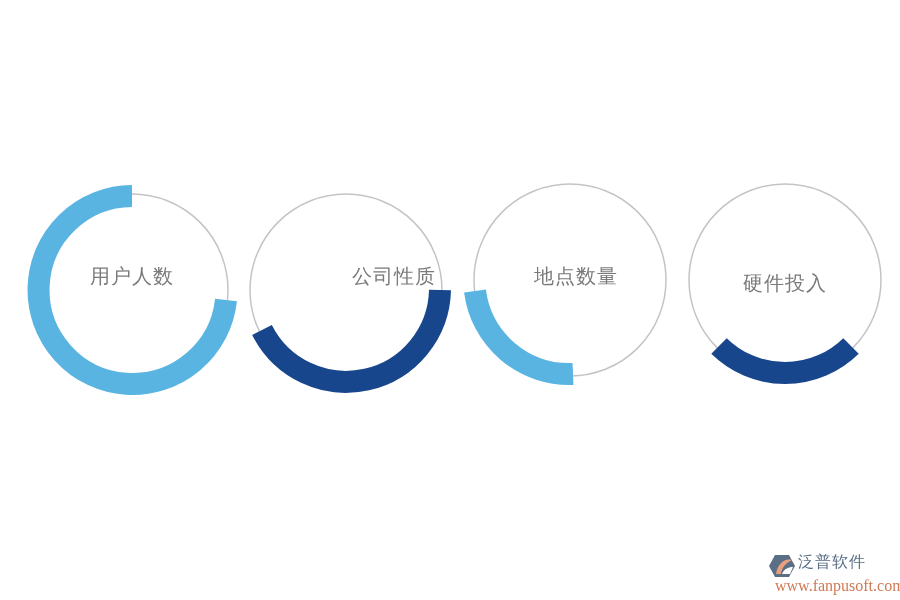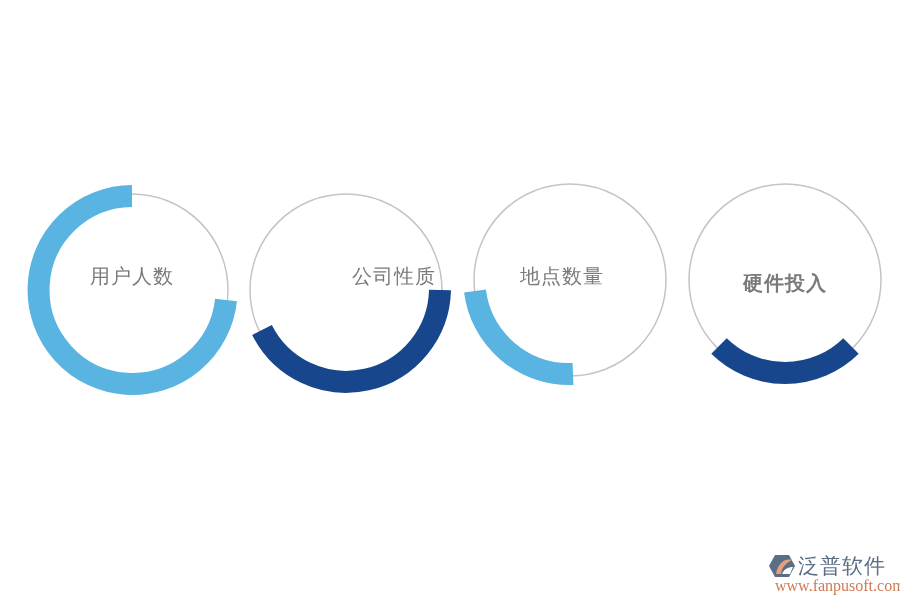--- a/index.html
+++ b/index.html
@@ -1,20 +1,20 @@
 <!DOCTYPE html>
 <html><head>
 <meta charset="utf-8">
 <style>
   html, body { margin:0; padding:0; background:#ffffff; }
   body { width:900px; height:600px; position:relative; overflow:hidden; font-family:"DejaVu Sans", "Liberation Sans", sans-serif; }
   .stage { position:absolute; left:0; top:0; width:900px; height:600px; }
   .label { position:absolute; font-size:20px; color:#7a7a7a; white-space:nowrap; transform:translate(-50%,-50%); letter-spacing:1px; }
   .logo { position:absolute; left:768px; top:552px; width:125px; height:40px; }
-  .logo-name { position:absolute; left:30px; top:0px; font-size:21px; color:#5a6f86; letter-spacing:1px; }
+  .logo-name { position:absolute; left:30px; top:0px; font-size:16px; color:#5a6f86; letter-spacing:1px; }
   .logo-url { position:absolute; left:7px; top:25px; font-family:Liberation Serif, serif; font-size:16px; color:#d07a55; }
   .logo-icon { position:absolute; left:0; top:2px; width:28px; height:24px; }
 </style>
 </head>
 <body>
 
 <svg class="stage" width="900" height="600" viewBox="0 0 900 600" xmlns="http://www.w3.org/2000/svg">
 
   <g>
     <circle cx="132" cy="290" r="96" fill="none" stroke="#c4c4c4" stroke-width="1.5"></circle>
@@ -32,22 +32,22 @@
   </g>
 
   <g>
     <circle cx="785" cy="280" r="96" fill="none" stroke="#c4c4c4" stroke-width="1.5"></circle>
     <path fill="none" stroke="#17468c" stroke-width="22" d="M 851 346 A 94 94 0 0 1 719 346" stroke-linecap="butt"></path>
   </g>
 </svg>
 
 <div class="label" style="left:132px; top:276px;">用户人数</div>
 <div class="label" style="left:346px; top:276px;margin-left:48px;">公司性质</div>
-<div class="label" style="left:562px; top:276px;">地点数量</div>
-<div class="label" style="left:785px; top:283px;font-weight:bold;">硬件投入</div>
+<div class="label" style="left:576px; top:276px;">地点数量</div>
+<div class="label" style="left:785px; top:283px;">硬件投入</div>
 
 <div class="logo">
   <svg class="logo-icon" viewBox="0 0 28 24">
     <polygon points="7,1 21,1 27,12 21,23 7,23 1,12" fill="#5a6f86"></polygon>
     <path d="M8 20 C 10 8, 18 4, 24 6 C 18 9, 14 13, 13 20 Z" fill="#e8a07c"></path>
     <path d="M14 20 C 16 15, 20 13, 25 13 L 22 20 Z" fill="#ffffff"></path>
   </svg>
   <div class="logo-name">泛普软件</div>
   <div class="logo-url">www.fanpusoft.com</div>
 </div>

